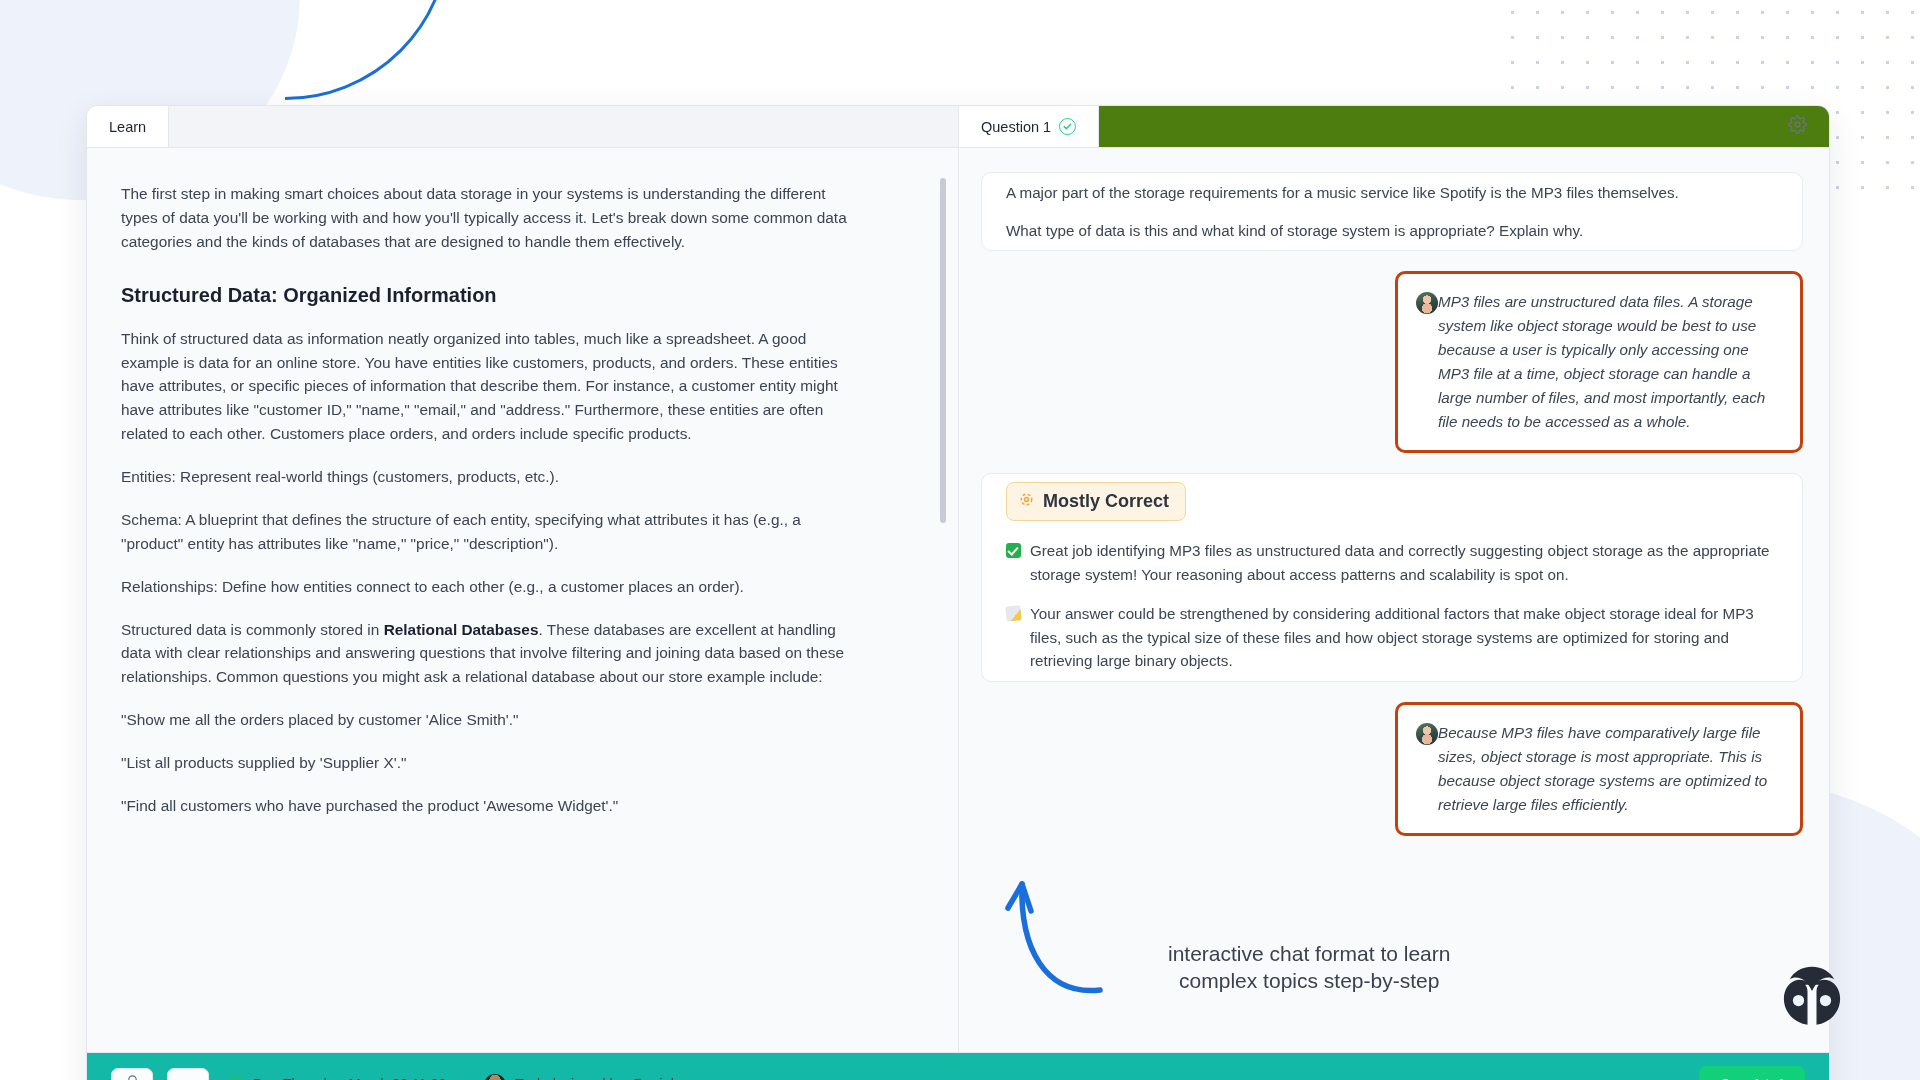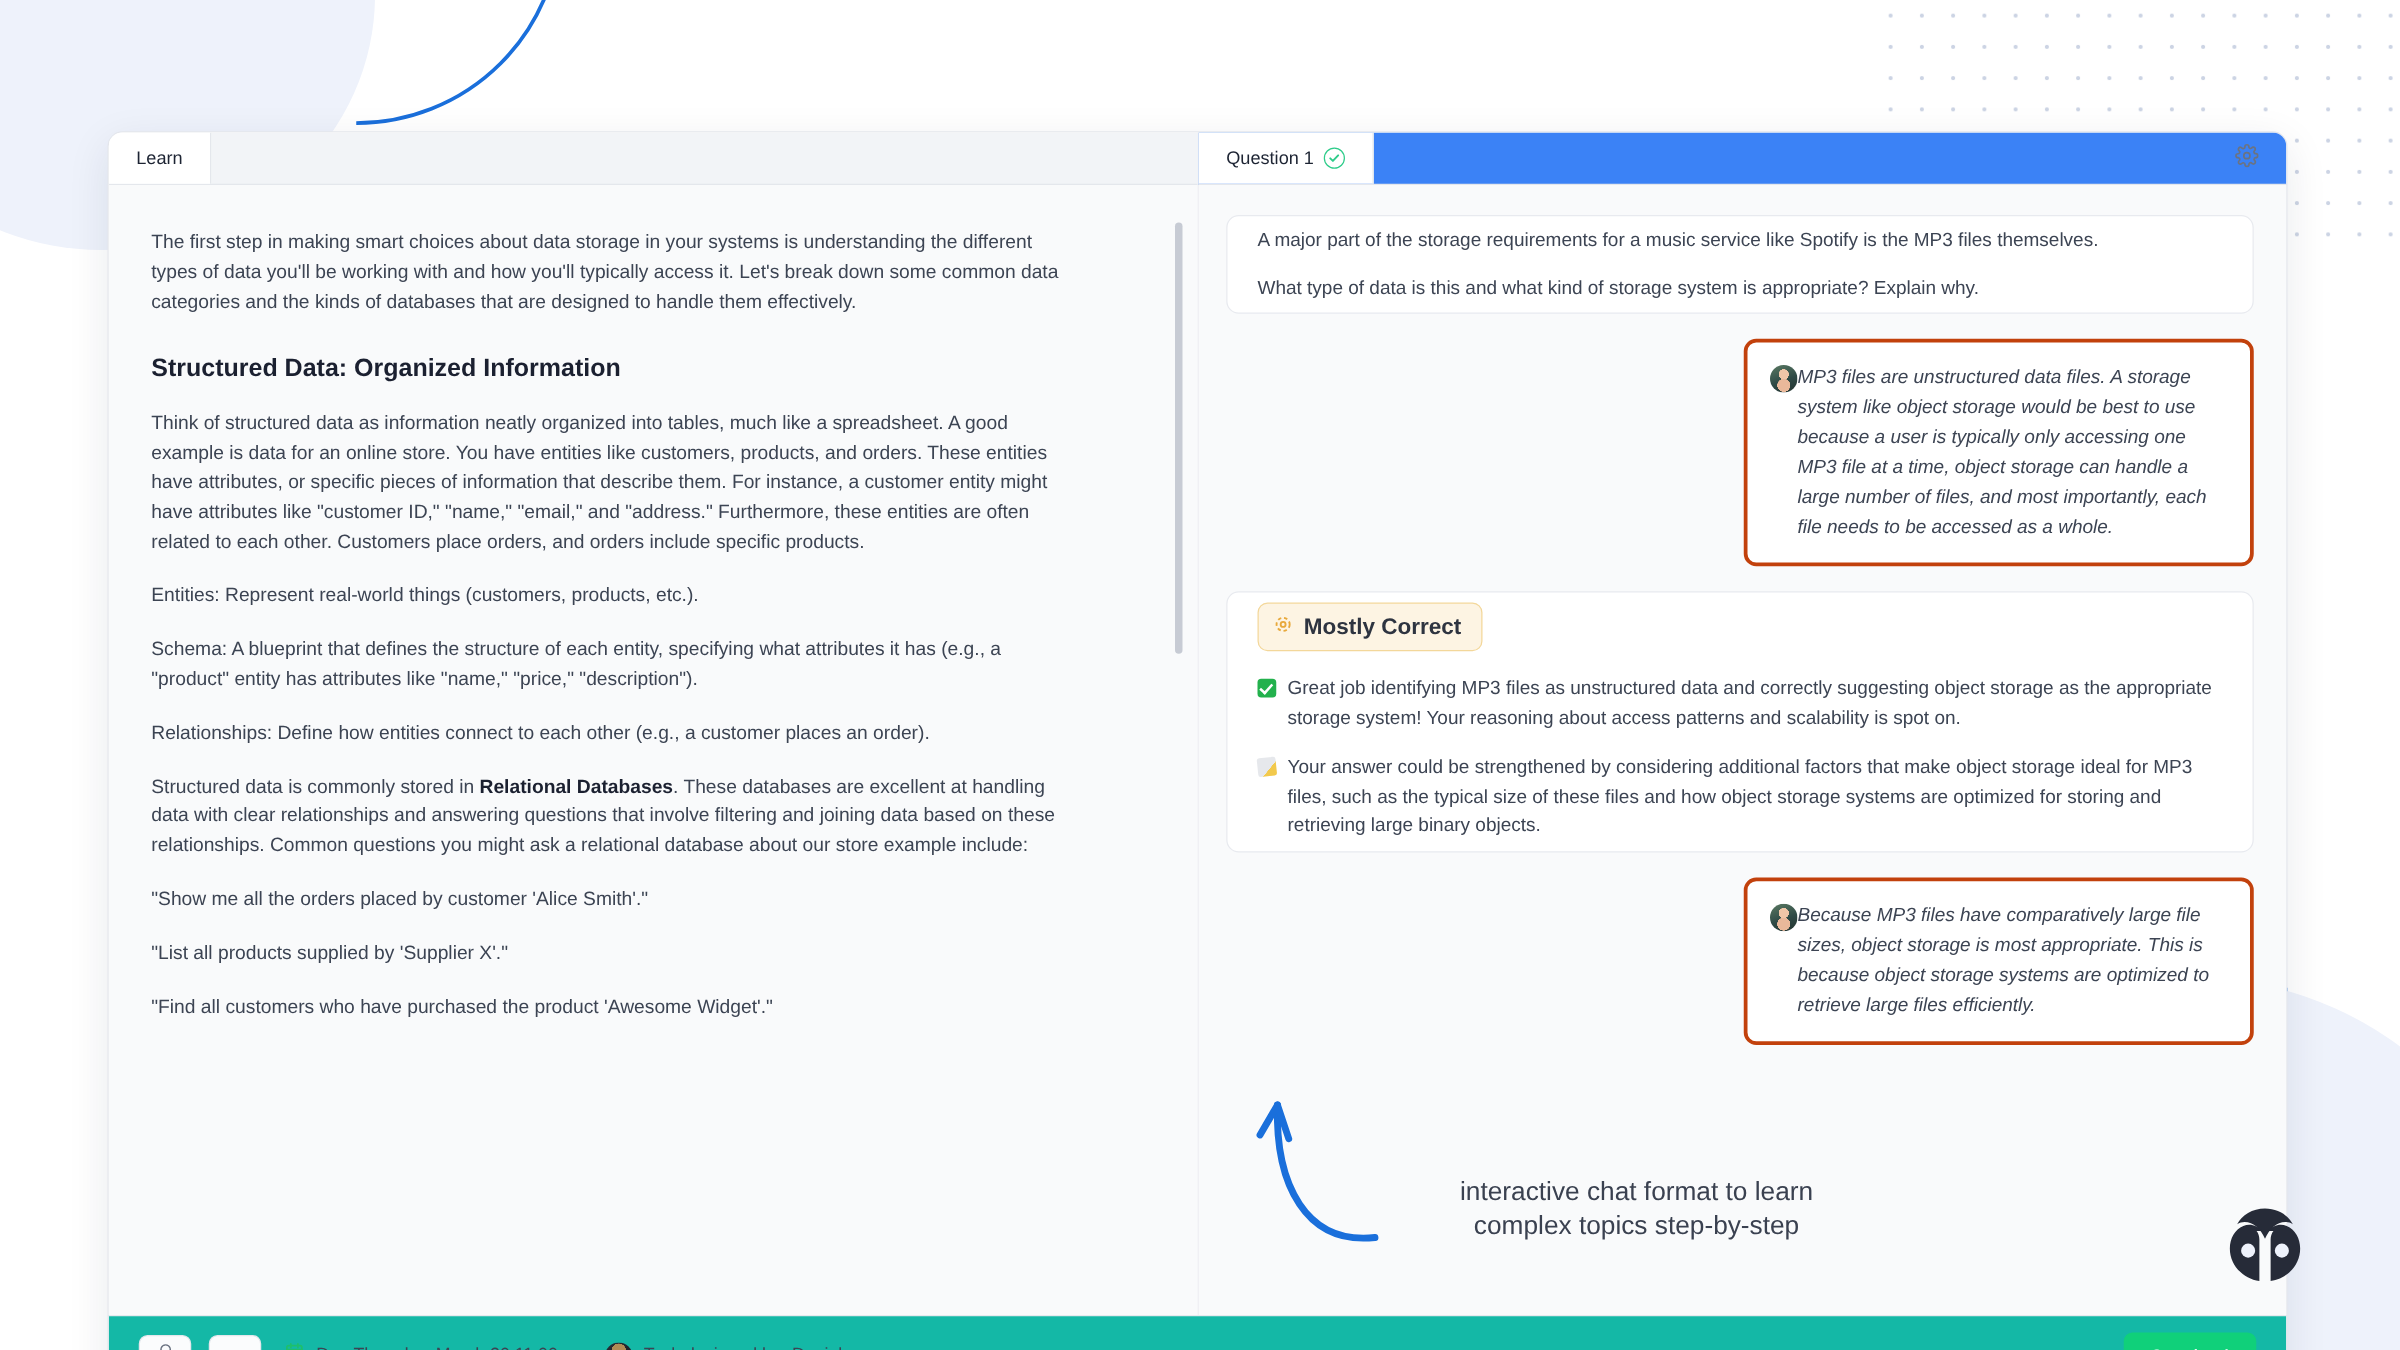--- a/index.html
+++ b/index.html
@@ -144,21 +144,21 @@
   
   .pane-right {
     flex: 1;
     display: flex;
     flex-direction: column;
     min-height: 0;
     background: #f9fafb;
   }
   .tabbar-right {
     height: 42px;
-    background: #3b82f6;
+    background: #4d7c0f;
     border-bottom: 1px solid #e4e7ec;
     display: flex;
     align-items: stretch;
     justify-content: space-between;
     flex-shrink: 0;
   }
   .tabbar-right .left { display: flex; }
   .gear-wrap {
     display: flex; align-items: center;
     padding: 0 22px;

